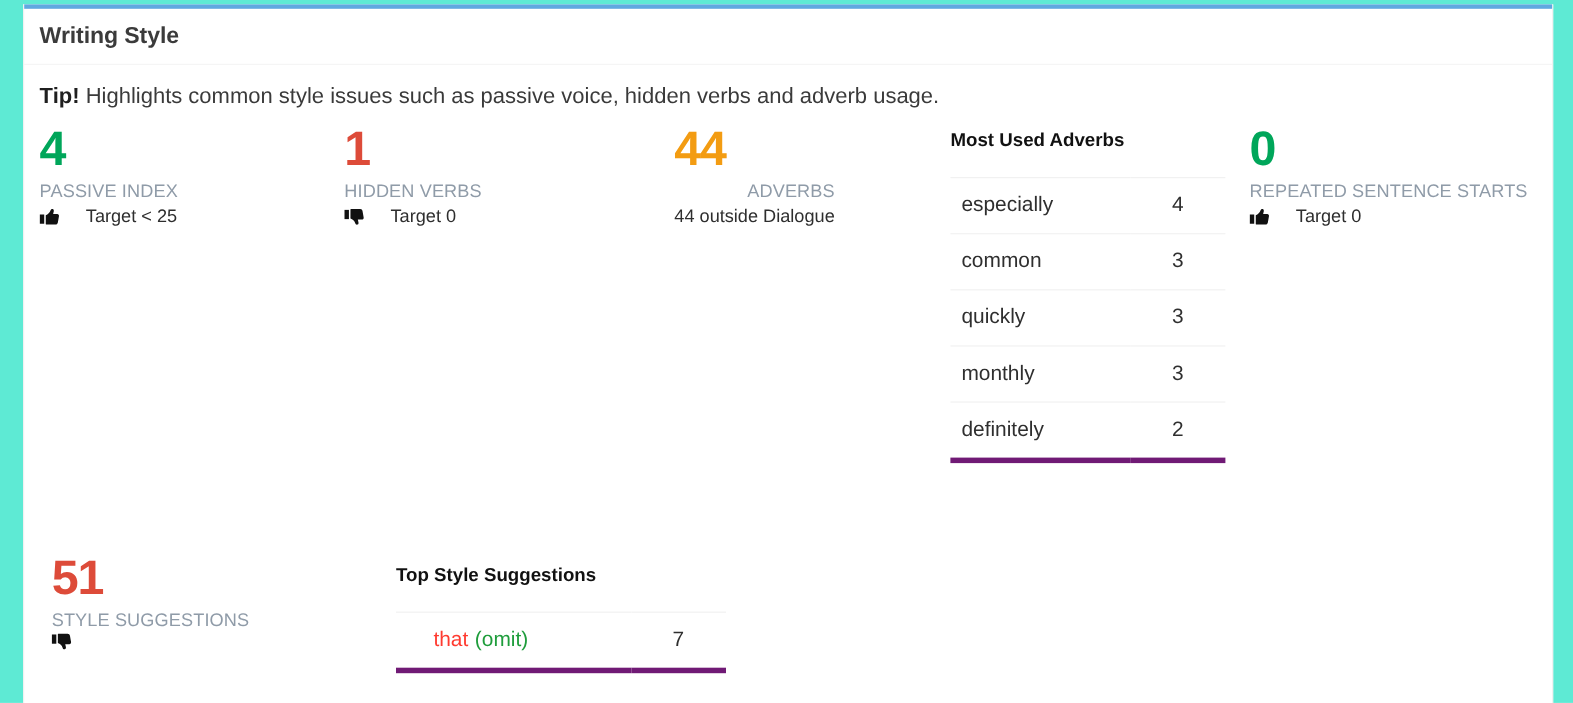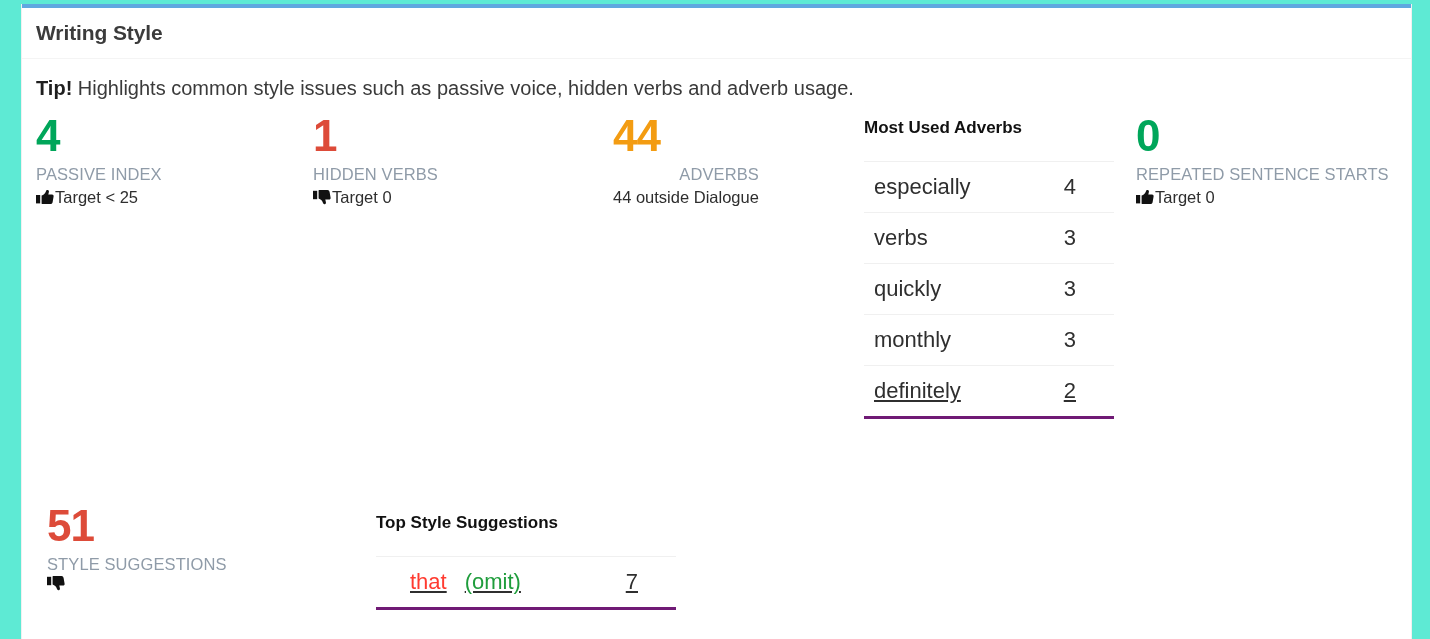--- a/index.html
+++ b/index.html
@@ -93,20 +93,21 @@
     letter-spacing: 0.1px;
     text-align: right;
   }
   .stat-sub {
     font-size: 16.5px;
     color: #2e2e2e;
     line-height: 24px;
     white-space: nowrap;
     display: flex;
     align-items: center;
+    gap: 23px;
   }
   .thumb {
     display: inline-block;
     width: 18px;
     height: 17px;
     margin-right: 1px;
     position: relative;
     flex: none;
   }
   .thumb svg { display: block; }
@@ -120,51 +121,51 @@
   .minitable-title {
     font-size: 17px;
     font-weight: bold;
     color: #111111;
     margin-bottom: 23px;
     white-space: nowrap;
   }
   table.minitable {
     border-collapse: collapse;
     width: 100%;
-    font-size: 22px;
+    font-size: 19px;
     color: #2f2f2f;
   }
   table.minitable tr { border-top: 1px solid #f0f0f0; }
-  table.minitable tr:last-child { border-bottom: 3px solid #701a75; text-decoration: underline; }
+  table.minitable tr:last-child { border-bottom: 5px solid #701a75; }
   table.minitable td {
     padding: 13px 8px 13px 10px;
     line-height: 24px;
     font-weight: normal;
   }
   table.minitable td.count {
     text-align: right;
     padding-right: 38px;
     width: 86px;
     white-space: nowrap;
   }
   .sugg-term { color: #ff3b30; margin-left: 24px; }
-  .sugg-action { color: #1f9d3c; margin-left: 18px; }
+  .sugg-action { color: #1f9d3c; margin-left: 6px; }
 
   
   .stat-passive   { left: 0px; }
   .stat-hidden    { left: 277px; }
   .stat-adverbs   { left: 550px; margin-left: 27px; }
   .stat-repeated  { left: 1100px; }
 
   .adverbs-table-wrap { left: 828px; top: 5px; width: 250px; }
 
   
   .stats-row2 { position: relative; height: 200px; margin-top: 60px; }
   .stat-style { left: 11px; }
-  .sugg-table-wrap { left: 340px; top: 10px; width: 300px; }
+  .sugg-table-wrap { left: 324px; top: 10px; width: 300px; }
 </style>
 </head>
 <body>
 
 <div class="page">
   <div class="card">
 
     <div class="card-topbar"></div>
 
     <div class="card-header">
@@ -217,21 +218,21 @@
 
         <div class="minitable-wrap adverbs-table-wrap">
           <div class="minitable-title">Most Used Adverbs</div>
           <table class="minitable">
             <tbody>
               <tr>
                 <td>especially</td>
                 <td class="count">4</td>
               </tr>
               <tr>
-                <td>verbs</td>
+                <td>common</td>
                 <td class="count">3</td>
               </tr>
               <tr>
                 <td>quickly</td>
                 <td class="count">3</td>
               </tr>
               <tr>
                 <td>monthly</td>
                 <td class="count">3</td>
               </tr>

